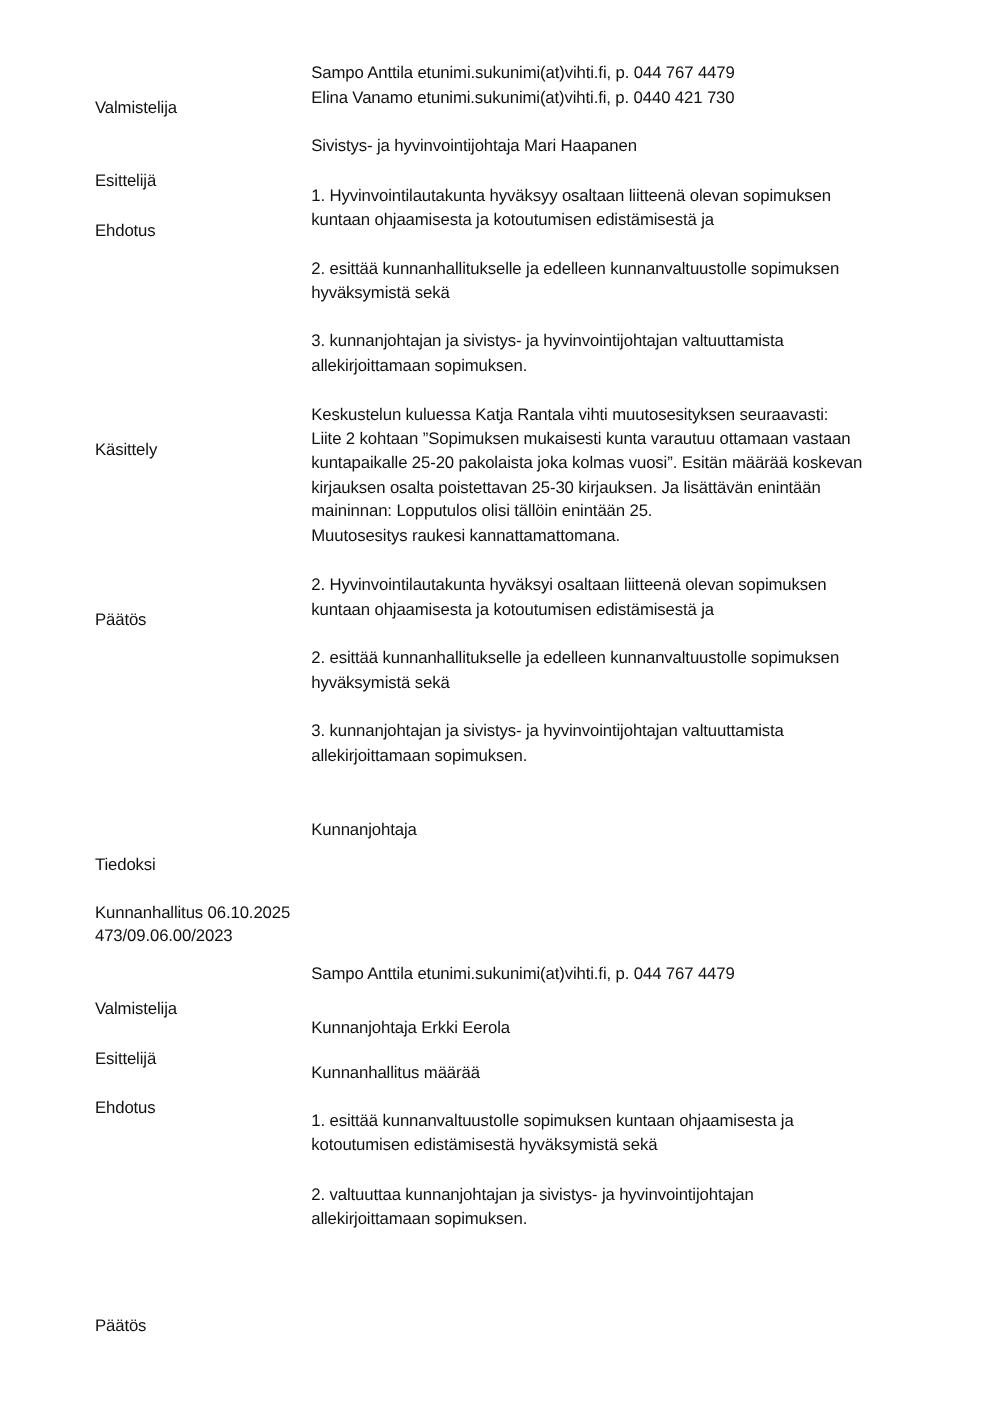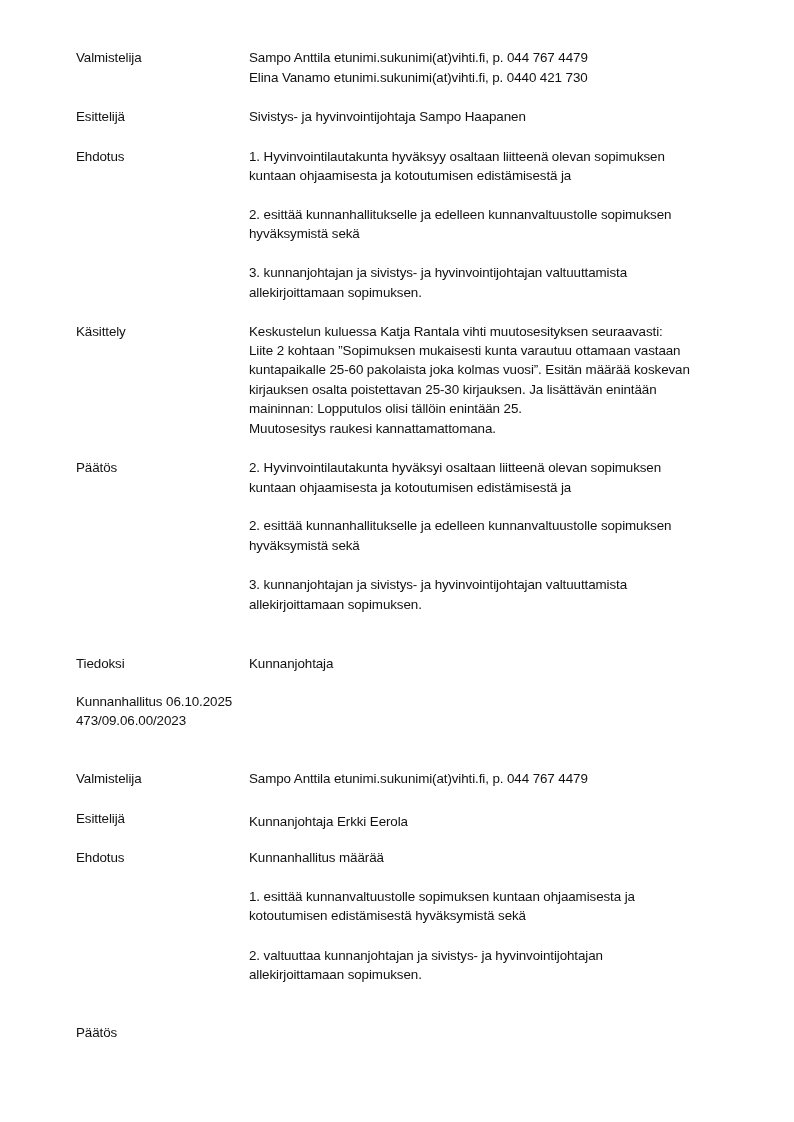--- a/index.html
+++ b/index.html
@@ -1,45 +1,45 @@
 <!DOCTYPE html>
 <html><head>
 <meta charset="utf-8">
 <style>
   html, body { margin: 0; padding: 0; background: #ffffff; }
   body { width: 794px; height: 1122px; position: relative; overflow: hidden;
          font-family: "Liberation Sans", sans-serif; color: #111111; }
   .line { position: absolute; font-size: 13.4px; line-height: 20px; white-space: nowrap; letter-spacing: -0.1px; }
-  .lbl { left: 76px; }
+  .lbl { left: 76px; margin-top: 28px; }
   .val { left: 249px; }
 </style>
 </head>
 <body>
 
 <div>
 
   <div class="line lbl" style="top:48px">Valmistelija</div>
   <div class="line val" style="top:48px">Sampo Anttila  etunimi.sukunimi(at)vihti.fi,  p. 044 767 4479</div>
   <div class="line val" style="top:68px">Elina Vanamo etunimi.sukunimi(at)vihti.fi, p. 0440 421 730</div>
 
   <div class="line lbl" style="top:107px">Esittelijä</div>
-  <div class="line val" style="top:107px">Sivistys- ja hyvinvointijohtaja  Sampo Haapanen</div>
+  <div class="line val" style="top:107px">Sivistys- ja hyvinvointijohtaja  Mari Haapanen</div>
 
   <div class="line lbl" style="top:147px">Ehdotus</div>
   <div class="line val" style="top:147px">1. Hyvinvointilautakunta  hyväksyy osaltaan liitteenä olevan sopimuksen</div>
   <div class="line val" style="top:166px">kuntaan ohjaamisesta ja kotoutumisen  edistämisestä ja</div>
   <div class="line val" style="top:205px">2. esittää kunnanhallitukselle ja edelleen kunnanvaltuustolle  sopimuksen</div>
   <div class="line val" style="top:224px">hyväksymistä sekä</div>
   <div class="line val" style="top:263px">3. kunnanjohtajan  ja sivistys- ja hyvinvointijohtajan  valtuuttamista</div>
   <div class="line val" style="top:283px">allekirjoittamaan sopimuksen.</div>
 
   <div class="line lbl" style="top:322px">Käsittely</div>
   <div class="line val" style="top:322px">Keskustelun kuluessa Katja Rantala vihti muutosesityksen seuraavasti:</div>
   <div class="line val" style="top:341px">Liite 2 kohtaan ”Sopimuksen mukaisesti kunta varautuu ottamaan vastaan</div>
-  <div class="line val" style="top:360px">kuntapaikalle 25-60 pakolaista joka kolmas vuosi”. Esitän määrää koskevan</div>
+  <div class="line val" style="top:360px">kuntapaikalle 25-20 pakolaista joka kolmas vuosi”. Esitän määrää koskevan</div>
   <div class="line val" style="top:380px">kirjauksen osalta poistettavan 25-30 kirjauksen. Ja lisättävän enintään</div>
   <div class="line val" style="top:399px">maininnan: Lopputulos  olisi tällöin enintään 25.</div>
   <div class="line val" style="top:419px">Muutosesitys raukesi kannattamattomana.</div>
 
   <div class="line lbl" style="top:458px">Päätös</div>
   <div class="line val" style="top:458px">2. Hyvinvointilautakunta  hyväksyi osaltaan liitteenä olevan sopimuksen</div>
   <div class="line val" style="top:478px">kuntaan ohjaamisesta ja kotoutumisen  edistämisestä ja</div>
   <div class="line val" style="top:516px">2. esittää kunnanhallitukselle ja edelleen kunnanvaltuustolle  sopimuksen</div>
   <div class="line val" style="top:536px">hyväksymistä sekä</div>
   <div class="line val" style="top:575px">3. kunnanjohtajan  ja sivistys- ja hyvinvointijohtajan  valtuuttamista</div>

